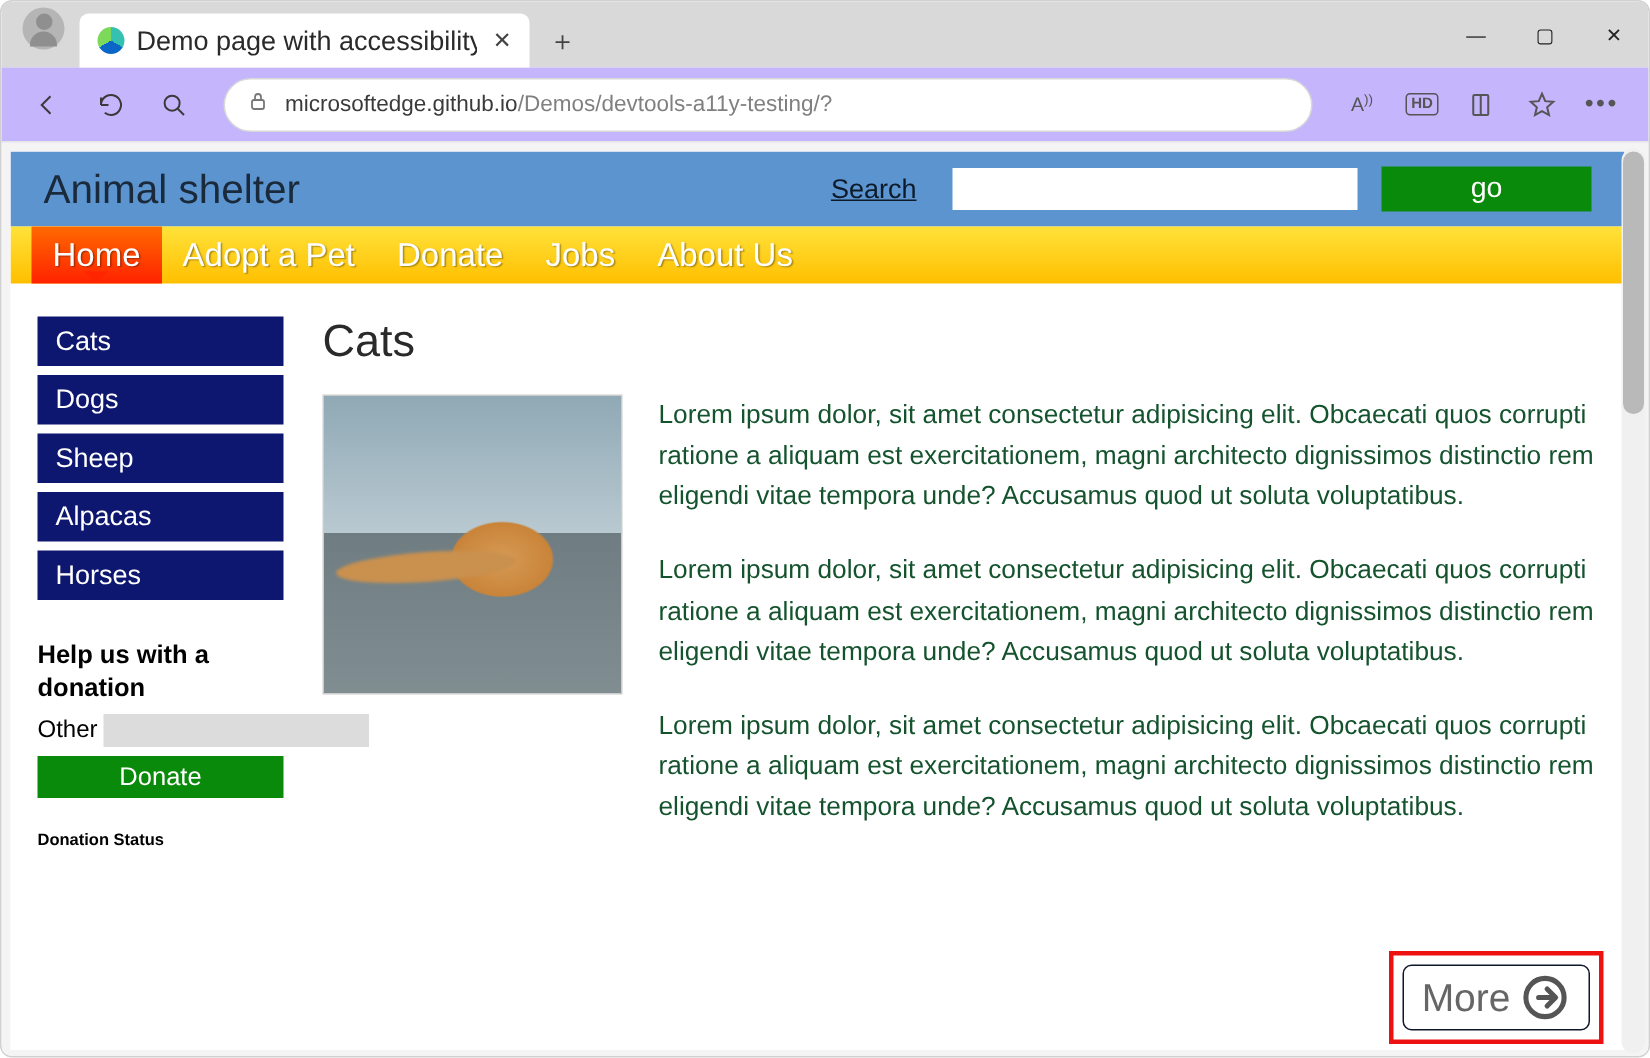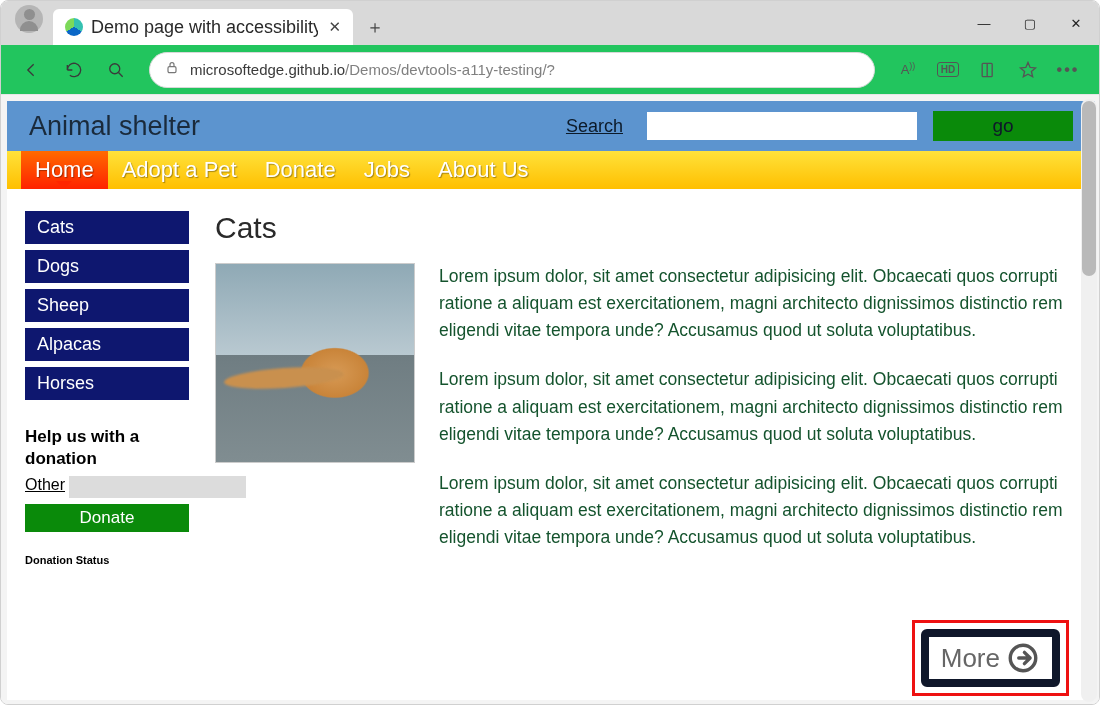--- a/index.html
+++ b/index.html
@@ -95,21 +95,21 @@
   }
   .new-tab {
     width: 32px; height: 32px;
     display: flex; align-items: center; justify-content: center;
     font-size: 18px; color: #444;
     margin-left: 6px; margin-bottom: 2px;
     cursor: pointer;
   }
   .toolbar {
     height: 50px;
-    background: #22c55e;
+    background: #c4b5fd;
     border-bottom: 1px solid #e6e6e6;
     display: flex;
     align-items: center;
     padding: 0 12px;
     gap: 4px;
   }
   .tb-btn {
     width: 38px; height: 38px;
     display: flex; align-items: center; justify-content: center;
     color: #3a3a3a;
@@ -136,21 +136,21 @@
   .tool-icons { display: flex; gap: 2px; align-items:center;}
   .tool-icons .tb-btn { color: #555; }
   .more-dots { letter-spacing: 2px; font-weight:bold; font-size:16px;}
 
   
   .viewport {
     position: relative;
     height: calc(705px - 44px - 50px);
     overflow: hidden;
     background: #f4f4f4;
-    padding: 6px 4px 6px 6px;
+    padding: 6px 16px 6px 6px;
   }
   .scrollbar-track {
     position: absolute;
     right: 2px; top: 4px;
     width: 16px;
     height: calc(100% - 8px);
     background: #f0f0f0;
     border-radius: 8px;
   }
   .scrollbar-thumb {
@@ -183,21 +183,21 @@
     flex: 1;
   }
   .search-label { color:#0c1a29; font-size: 18px; margin-right:8px;text-decoration:underline;}
   .search-input {
     width: 270px; height: 28px;
     background: #fff; border: none;
   }
   .go-btn {
     width: 140px; height: 30px;
     background: #0a8a0a;
-    color: #0f172a;
+    color: #ffffff;
     font-size: 19px;
     display:flex; align-items:center; justify-content:center;
     cursor:pointer;
   }
 
   .nav {
     height: 38px;
     background: linear-gradient(#ffe23a, #ffbf00);
     display: flex;
     align-items: stretch;
@@ -239,21 +239,21 @@
     padding: 6px 12px;
     font-size: 18px;
     cursor:pointer;
   }
   .help-title { font-weight:700; font-size:17px; margin-top:26px; line-height:1.3;}
   .amounts { display:flex; gap:6px; margin-top:12px;}
   .amount {
     background:#223f36; color:#fff; font-size:16px;
     padding:3px 10px; cursor:pointer;
   }
-  .other-row{ display:flex; align-items:flex-start; margin-top:6px; gap:4px; font-size:16px;text-decoration:underline;}
+  .other-row{ display:flex; align-items:center; margin-top:6px; gap:4px; font-size:16px;}
   .other-row input{ flex:1; height:22px; background:#dcdcdc; border:none;}
   .donate-btn {
     background:#0a8a0a; color:#fff; text-align:center;
     padding:4px 0; margin-top:6px; font-size:17px; cursor:pointer;
   }
   .status-title{ font-weight:700; font-size:11px; margin-top:22px;}
 
   .main { flex:1; }
   .main h2 { font-size:30px; font-weight:400; color:#2a2a2a; margin-bottom:18px;}
   .article { display:flex; gap:24px; }
@@ -277,21 +277,21 @@
   }
   .paras p { font-size:17.5px; line-height:1.55; color:#14532d; margin-bottom:22px;}
 
   .more-box {
     position:absolute;
     right:30px; bottom:10px;
     border:3px solid #e11;
     padding:6px;
   }
   .more-btn {
-    border:8px solid #0f172a;
+    border:1px solid #0f172a;
     border-radius:6px;
     padding:4px 12px;
     display:flex; align-items:center; gap:6px;
     font-size:26px; color:#666;
     background:#fff;
     cursor:pointer;
   }
   .more-btn svg{ width:34px; height:34px; }
 </style>
 </head>

